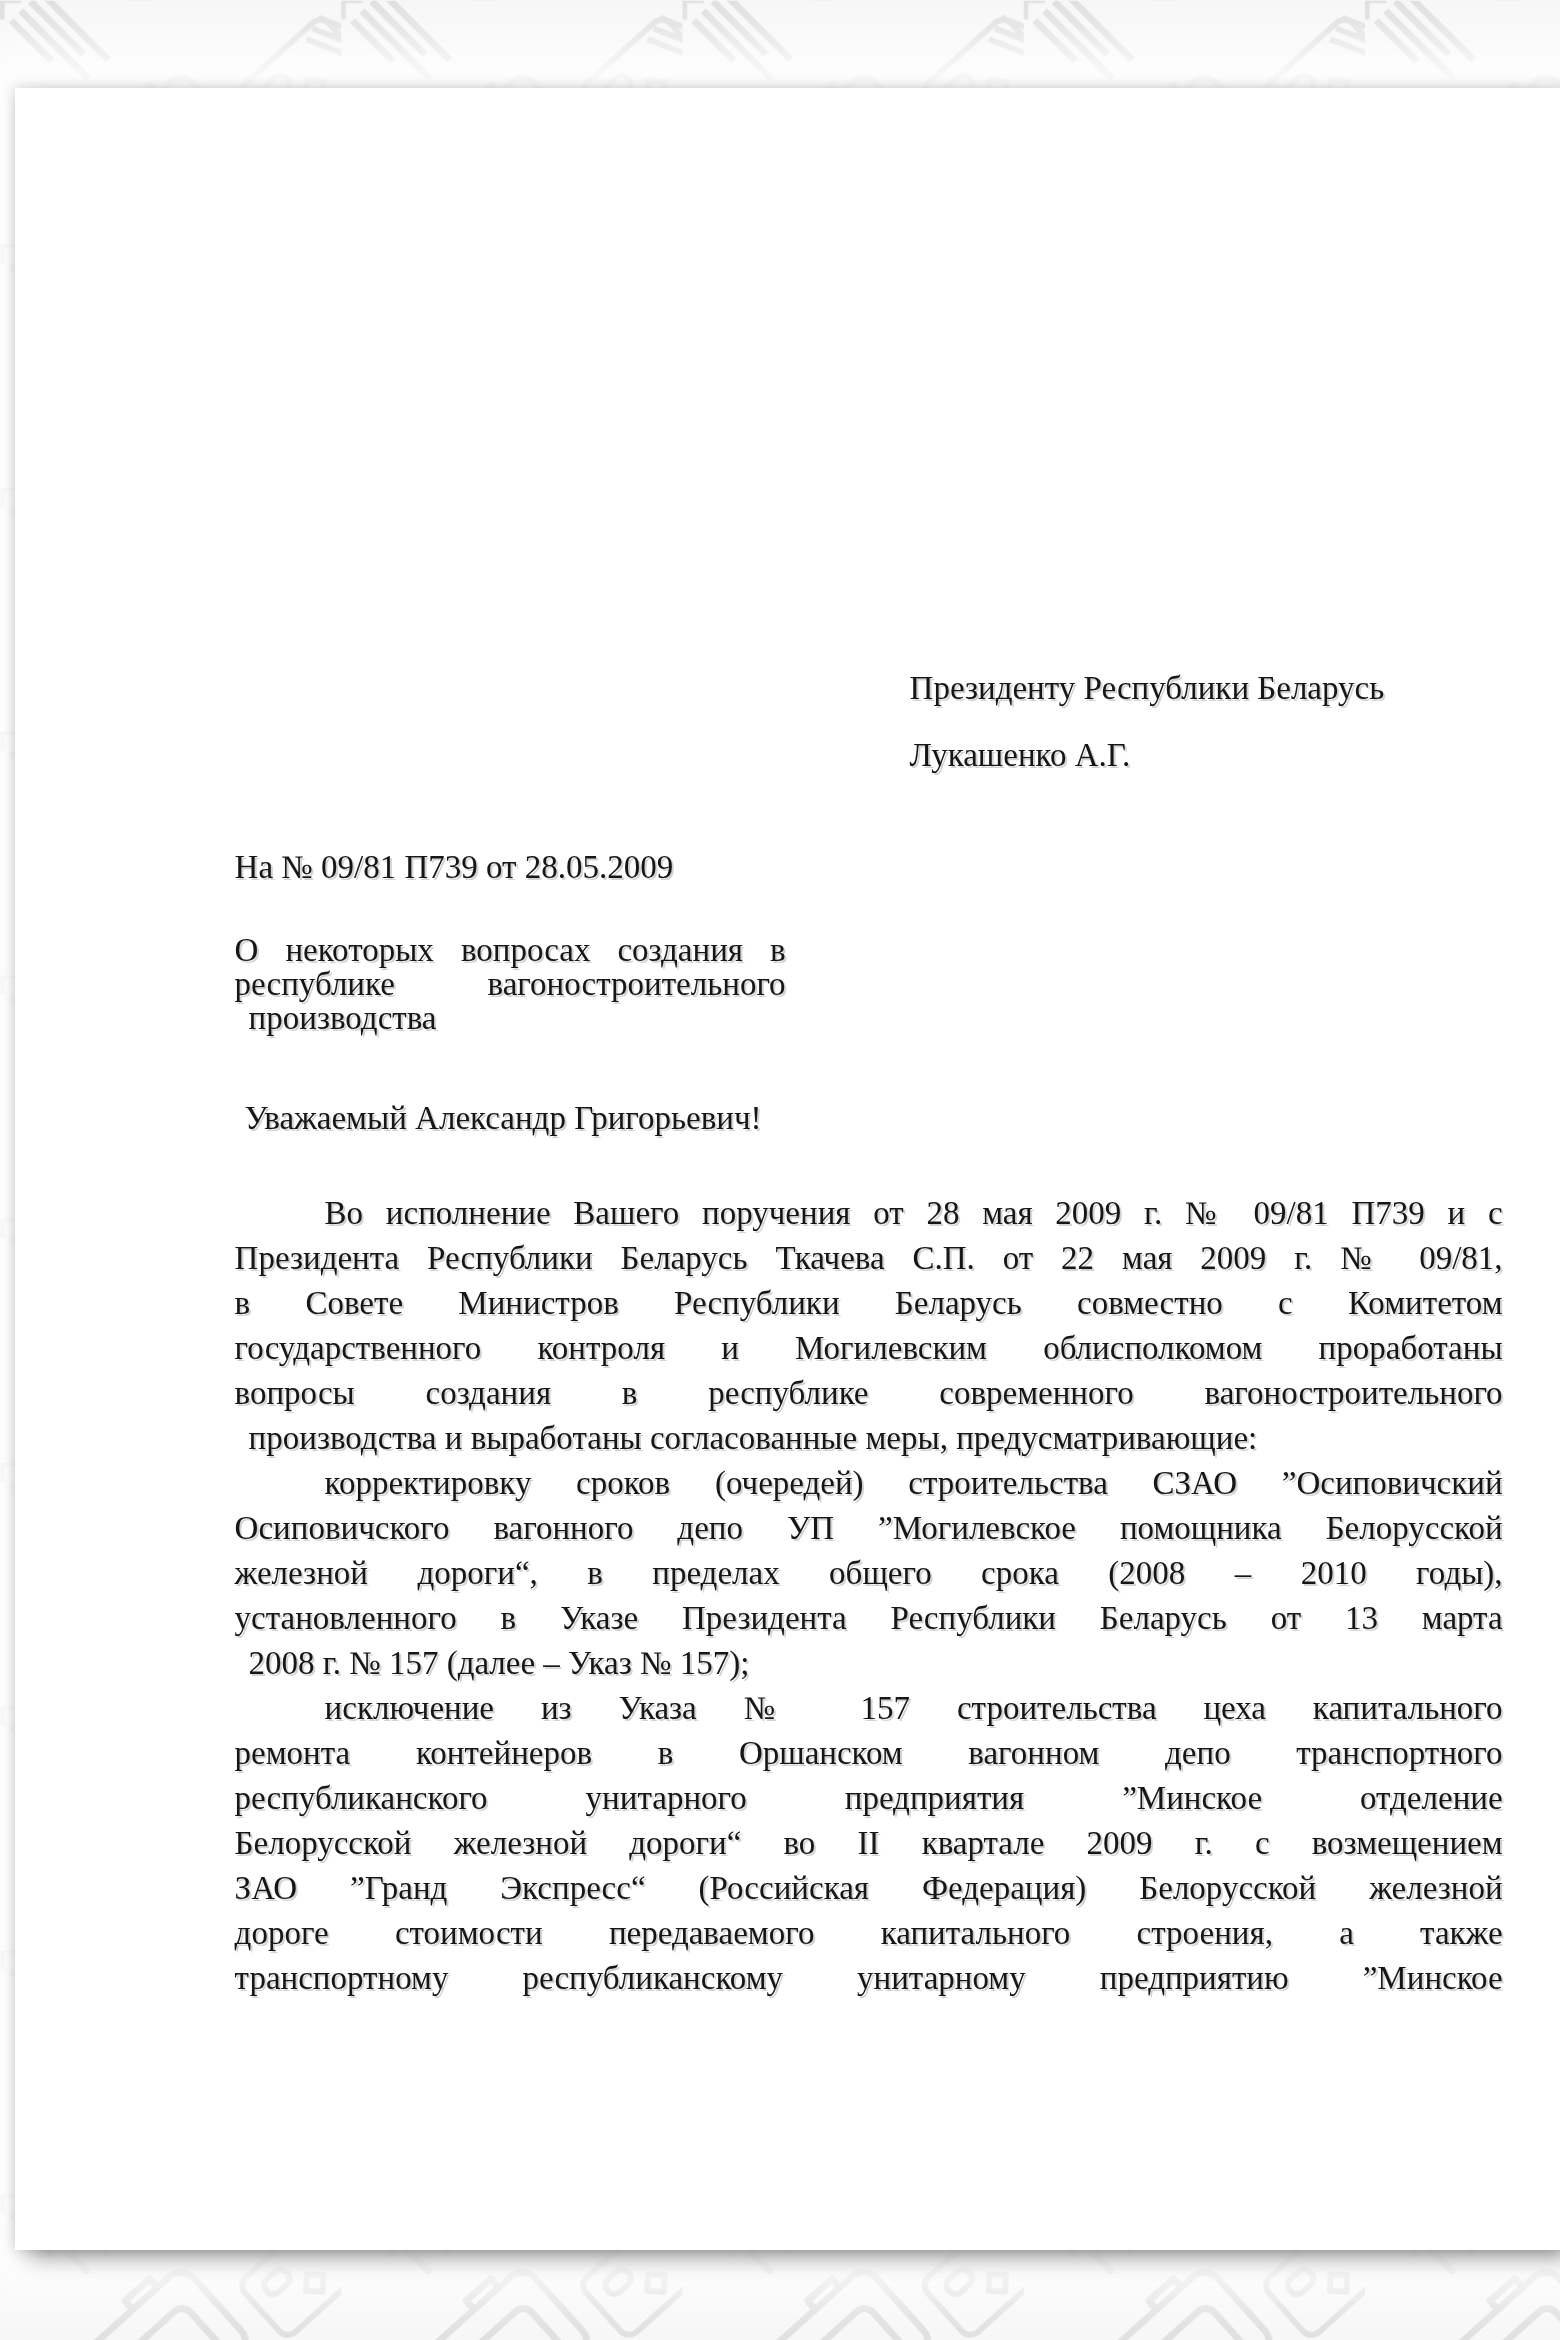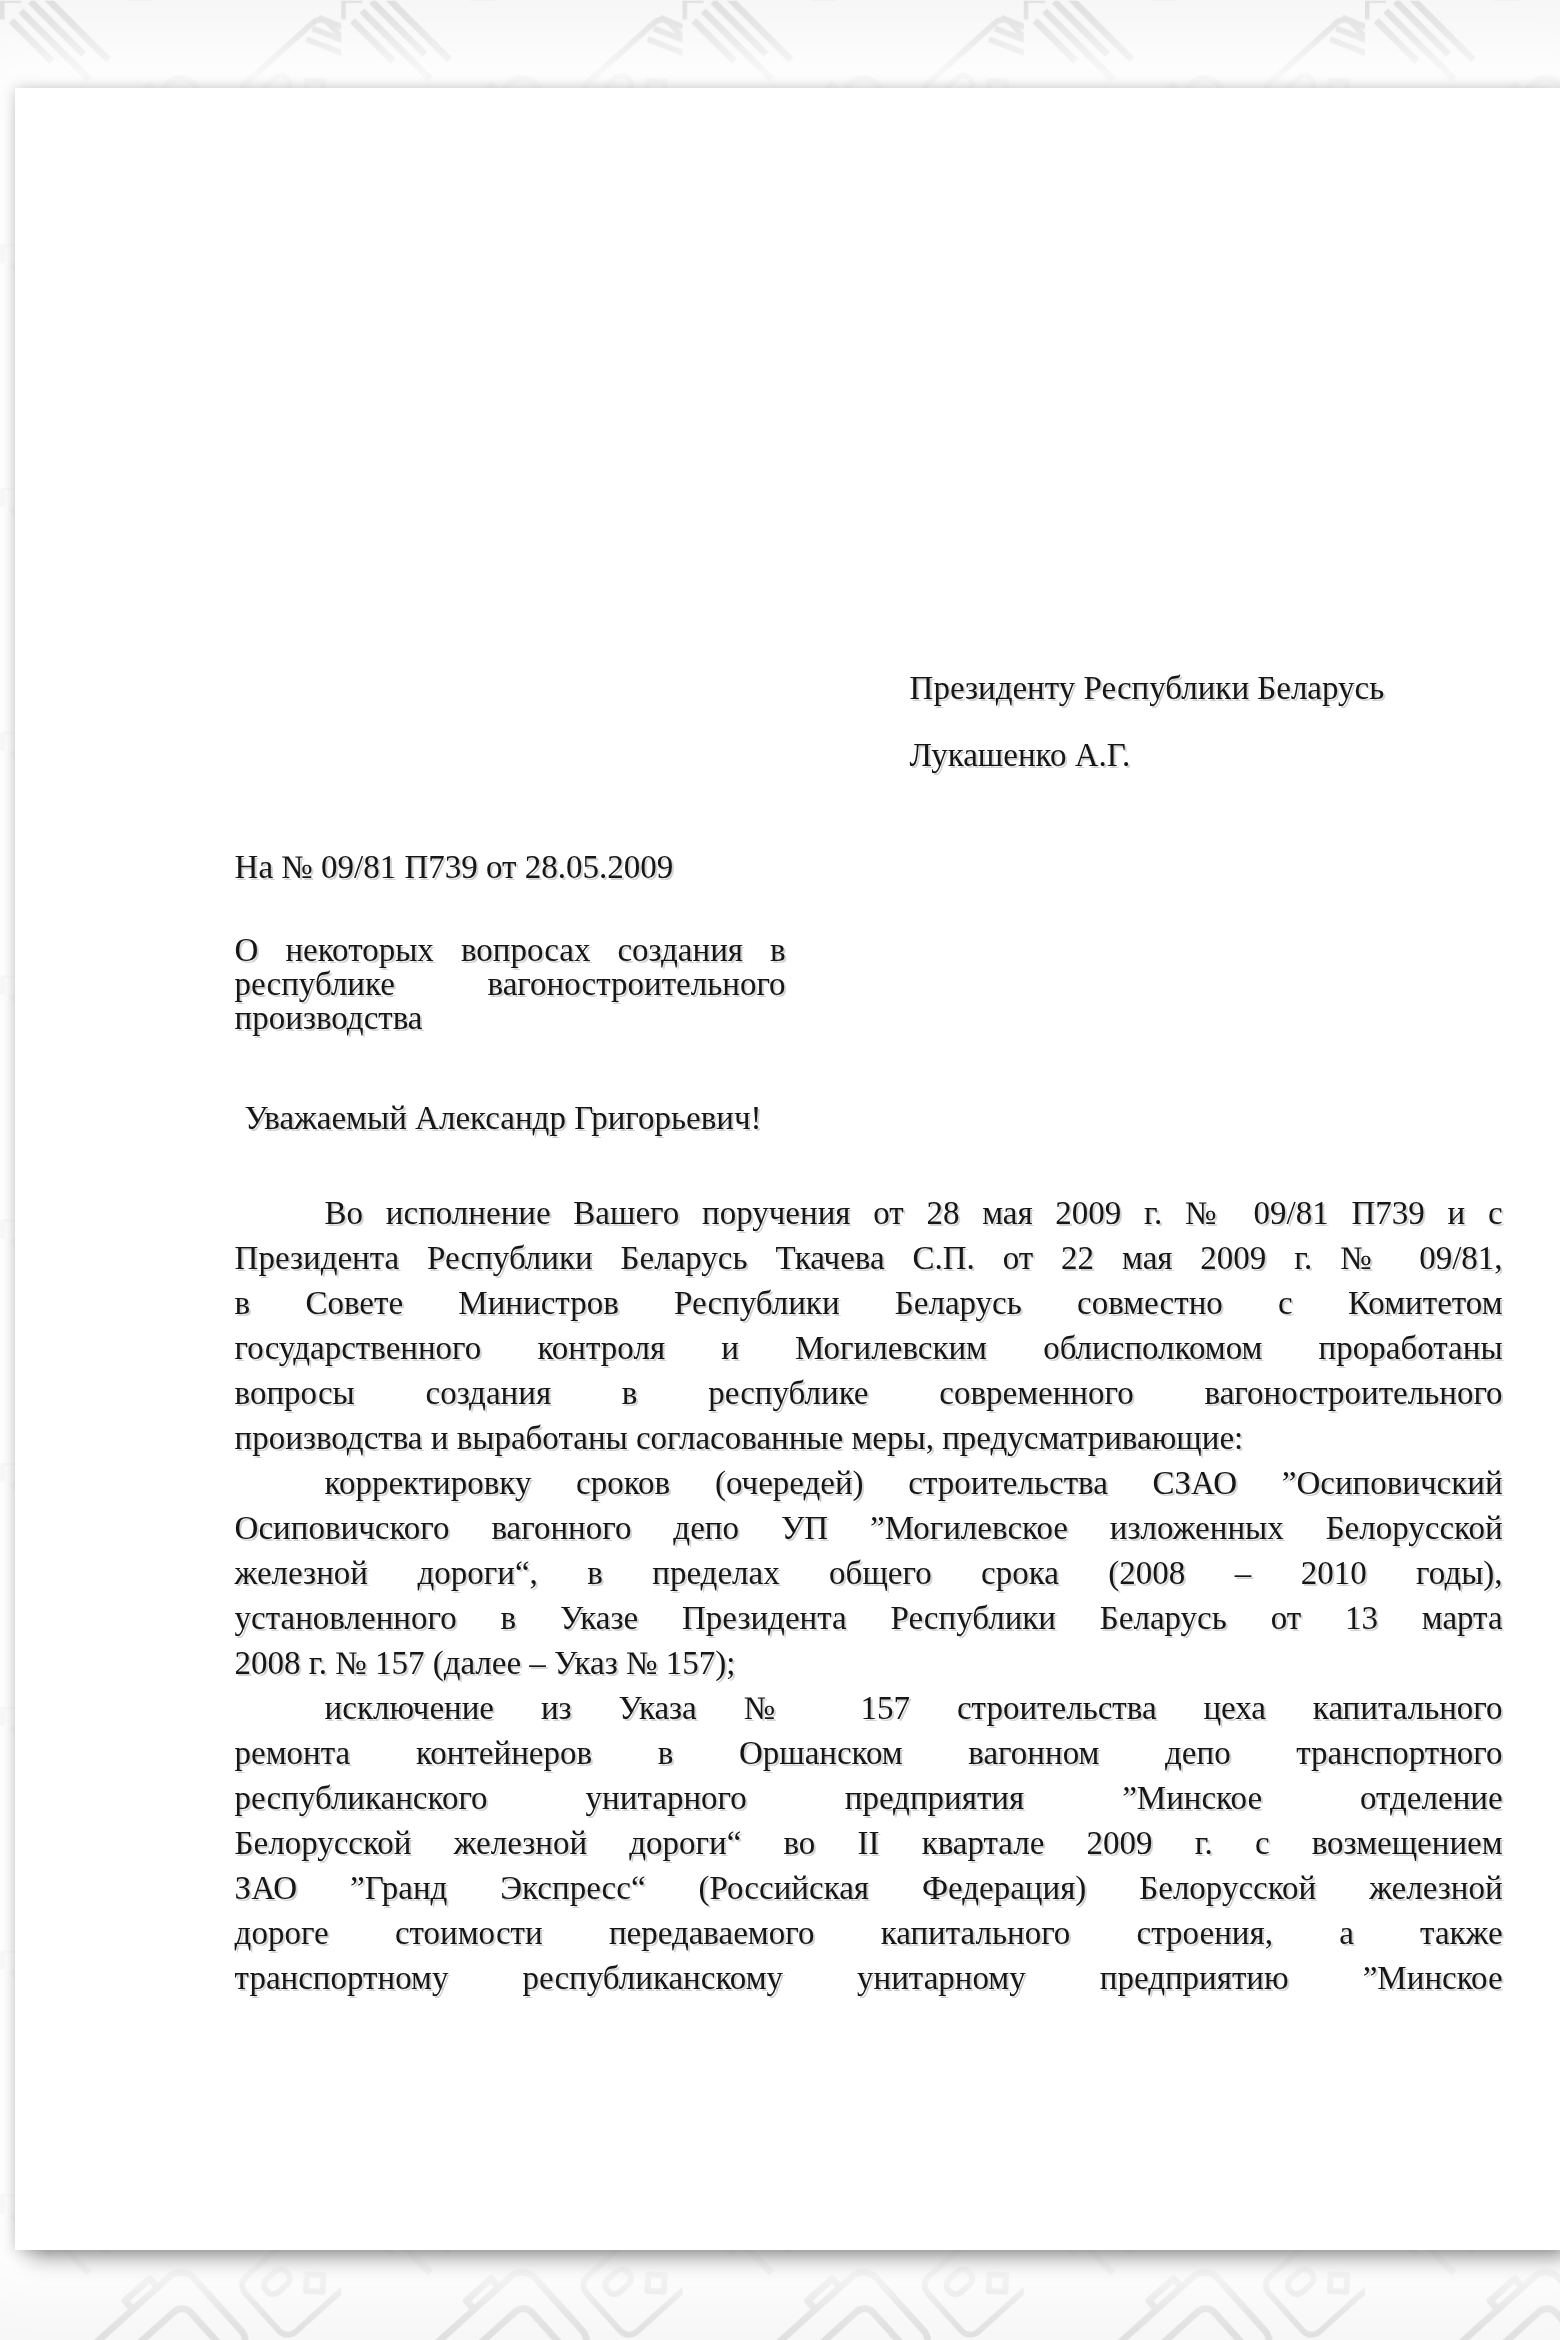--- a/index.html
+++ b/index.html
@@ -33,21 +33,21 @@
   .subject{
     left:220px;top:845px;width:551px;
     line-height:34px;white-space:normal;
   }
   .salut{left:230px;top:1012px;width:1268px;text-align:left;}
   .bodytext{
     left:220px;top:1103px;width:1268px;
     line-height:45px;white-space:normal;
   }
   .bl{text-align:justify;text-align-last:justify;}
-  .bl-last{text-align:left;text-align-last:left;}
+  .bl-last{text-align:left;text-align-last:left;margin-left:14px;}
   .ind{text-indent:90px;}
 </style>
 </head>
 <body>
 
 <div class="stage">
 
   <svg class="bg" width="1560" height="2341" viewBox="0 0 1600 2400" aria-hidden="true">
     <defs>
       <pattern id="doodle" width="350" height="250" patternUnits="userSpaceOnUse">
@@ -100,21 +100,21 @@
     <div class="txt bodytext">
 
       <div class="bl ind">Во исполнение Вашего поручения от 28 мая 2009 г. № 09/81 П739 и с</div>
       <div class="bl">Президента Республики Беларусь Ткачева С.П. от 22 мая 2009 г. № 09/81,</div>
       <div class="bl">в Совете Министров Республики Беларусь совместно с Комитетом</div>
       <div class="bl">государственного контроля и Могилевским облисполкомом проработаны</div>
       <div class="bl">вопросы создания в республике современного вагоностроительного</div>
       <div class="bl-last">производства и выработаны согласованные меры, предусматривающие:</div>
 
       <div class="bl ind">корректировку сроков (очередей) строительства СЗАО ”Осиповичский</div>
-      <div class="bl">Осиповичского вагонного депо УП ”Могилевское изложенных Белорусской</div>
+      <div class="bl">Осиповичского вагонного депо УП ”Могилевское помощника Белорусской</div>
       <div class="bl">железной дороги“, в пределах общего срока (2008 – 2010 годы),</div>
       <div class="bl">установленного в Указе Президента Республики Беларусь от 13 марта</div>
       <div class="bl-last">2008 г. № 157 (далее – Указ № 157);</div>
 
       <div class="bl ind">исключение из Указа № 157 строительства цеха капитального</div>
       <div class="bl">ремонта контейнеров в Оршанском вагонном депо транспортного</div>
       <div class="bl">республиканского унитарного предприятия ”Минское отделение</div>
       <div class="bl">Белорусской железной дороги“ во II квартале 2009 г. с возмещением</div>
       <div class="bl">ЗАО ”Гранд Экспресс“ (Российская Федерация) Белорусской железной</div>
       <div class="bl">дороге стоимости передаваемого капитального строения, а также</div>

